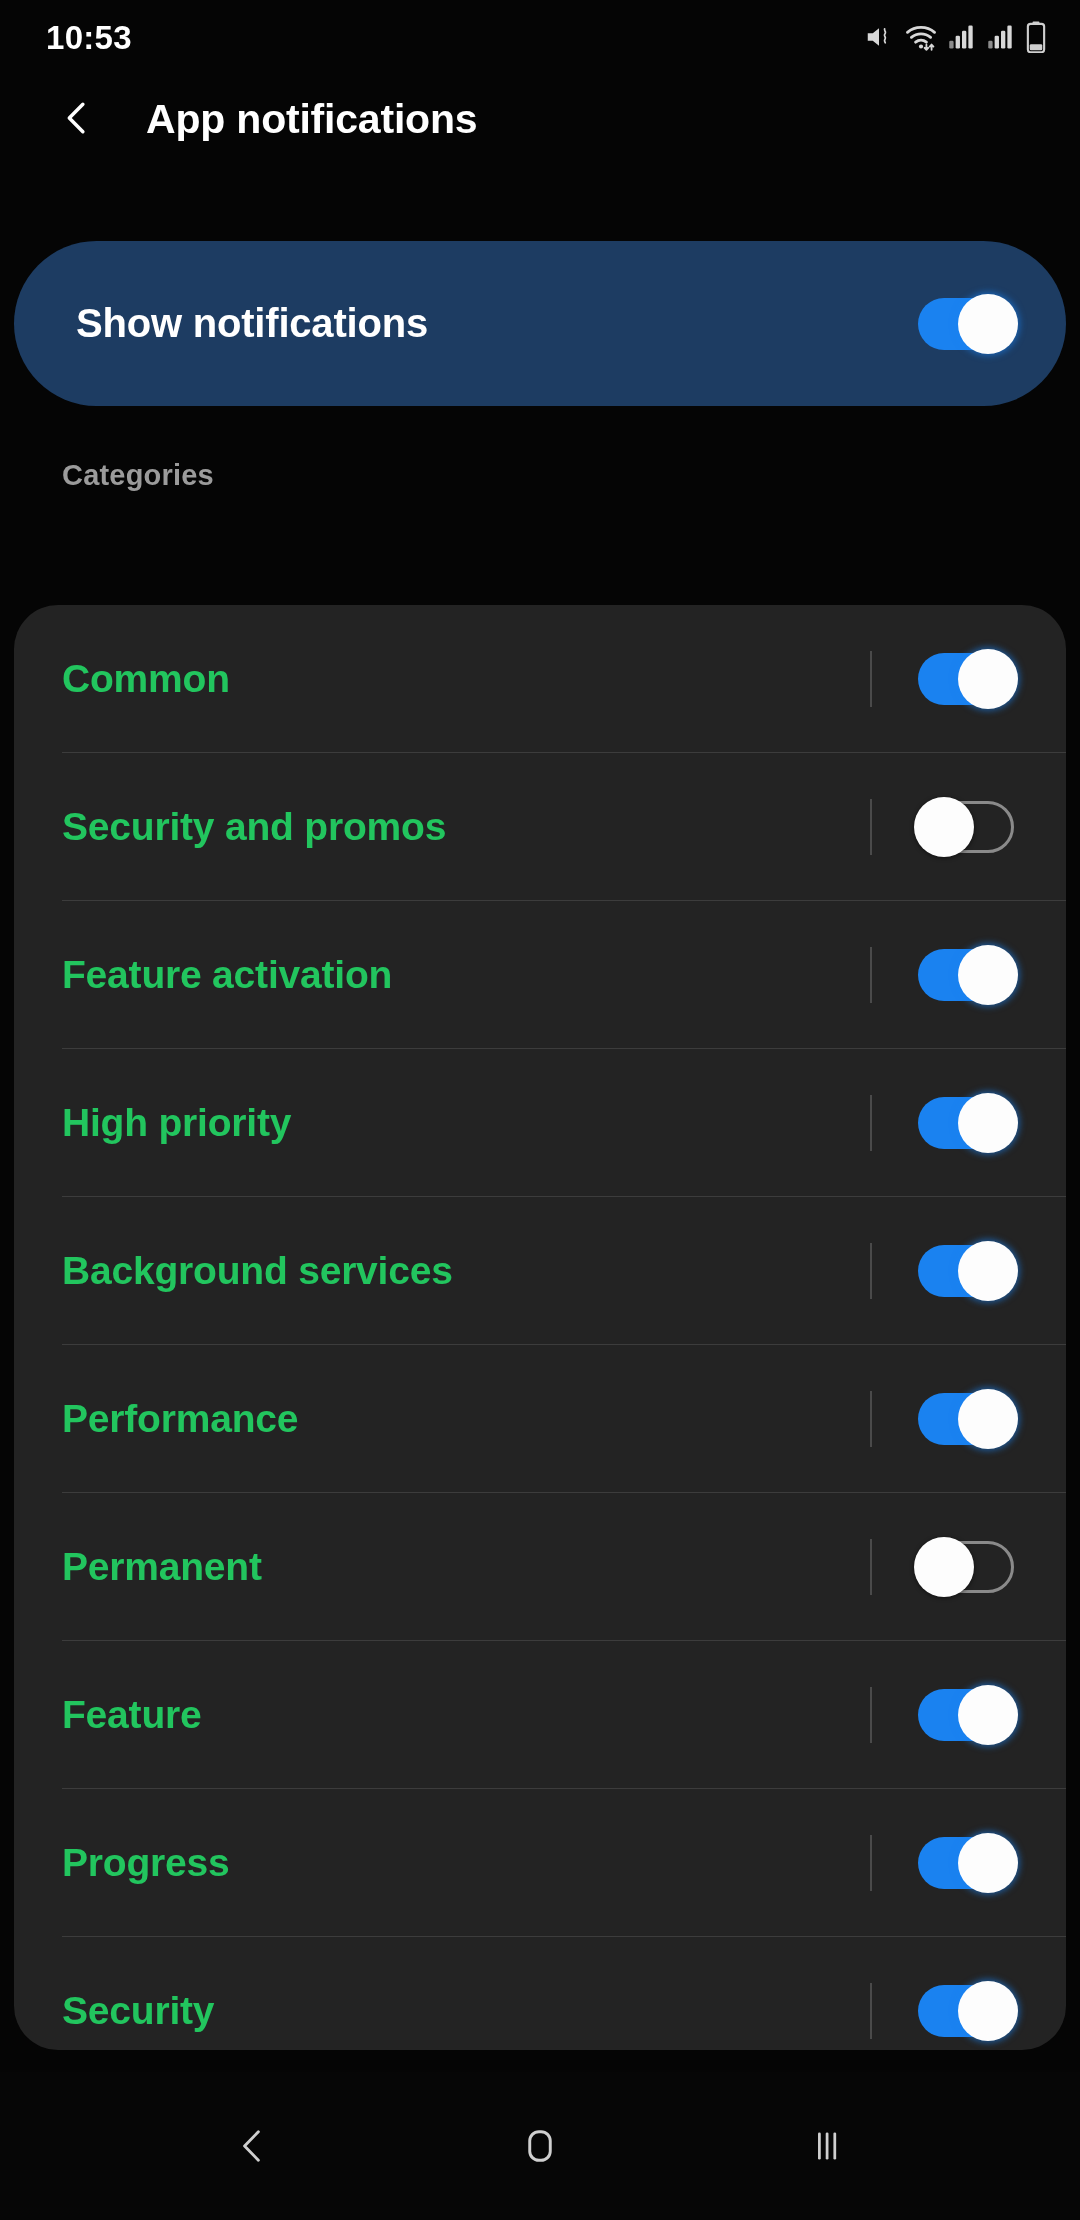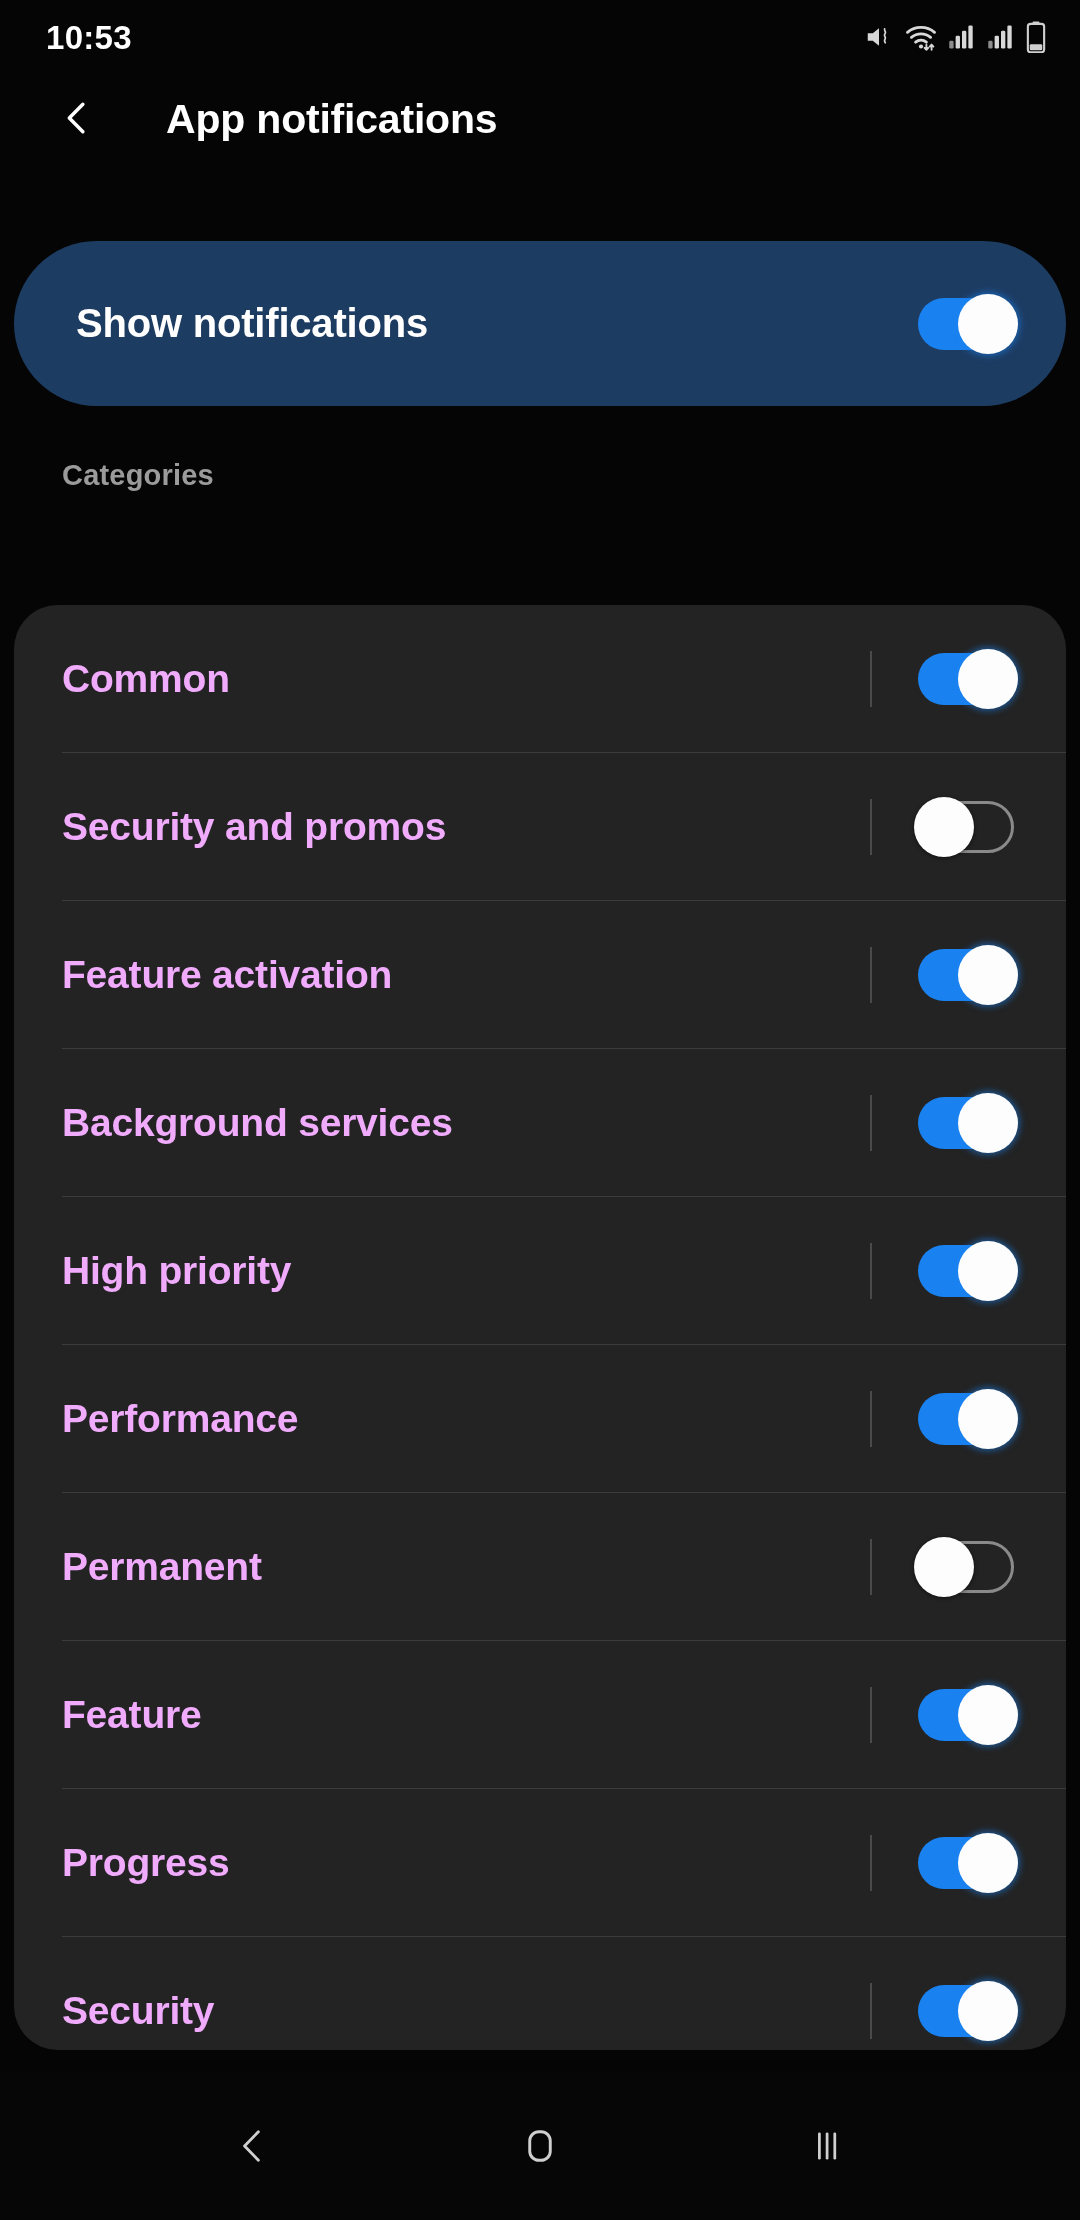--- a/index.html
+++ b/index.html
@@ -51,21 +51,20 @@
 
   
   .header {
     position:absolute;
     top:62px; left:0;
     width:1080px;
     height:115px;
     display:flex;
     align-items:center;
     padding-left:46px;
-    gap:20px;
   }
   .back-btn {
     width:62px; height:62px;
     display:flex; align-items:center; justify-content:center;
     cursor:pointer;
     flex:0 0 auto;
   }
   .page-title {
     color:#ffffff;
     font-size:41px;
@@ -132,21 +131,21 @@
 
   .row {
     position:relative;
     height:148px;
     display:flex;
     align-items:center;
     padding:0 52px 0 48px;
     cursor:pointer;
   }
   .row-label {
-    color:#f0abfc;
+    color:#22c55e;
     font-size:39px;
     font-weight:700;
     letter-spacing:-0.2px;
     flex:1 1 auto;
     white-space:nowrap;
   }
   .row-divider {
     position:absolute;
     left:48px;
     right:0;
@@ -315,30 +314,30 @@
         <div class="row">
           <div class="row-label">Feature activation</div>
           <div class="row-sep"></div>
           <div class="toggle on">
             <div class="track"></div>
             <div class="knob"></div>
           </div>
           <div class="row-divider"></div>
         </div>
         <div class="row">
+          <div class="row-label">High priority</div>
+          <div class="row-sep"></div>
+          <div class="toggle on">
+            <div class="track"></div>
+            <div class="knob"></div>
+          </div>
+          <div class="row-divider"></div>
+        </div>
+        <div class="row">
           <div class="row-label">Background services</div>
-          <div class="row-sep"></div>
-          <div class="toggle on">
-            <div class="track"></div>
-            <div class="knob"></div>
-          </div>
-          <div class="row-divider"></div>
-        </div>
-        <div class="row">
-          <div class="row-label">High priority</div>
           <div class="row-sep"></div>
           <div class="toggle on">
             <div class="track"></div>
             <div class="knob"></div>
           </div>
           <div class="row-divider"></div>
         </div>
         <div class="row">
           <div class="row-label">Performance</div>
           <div class="row-sep"></div>

